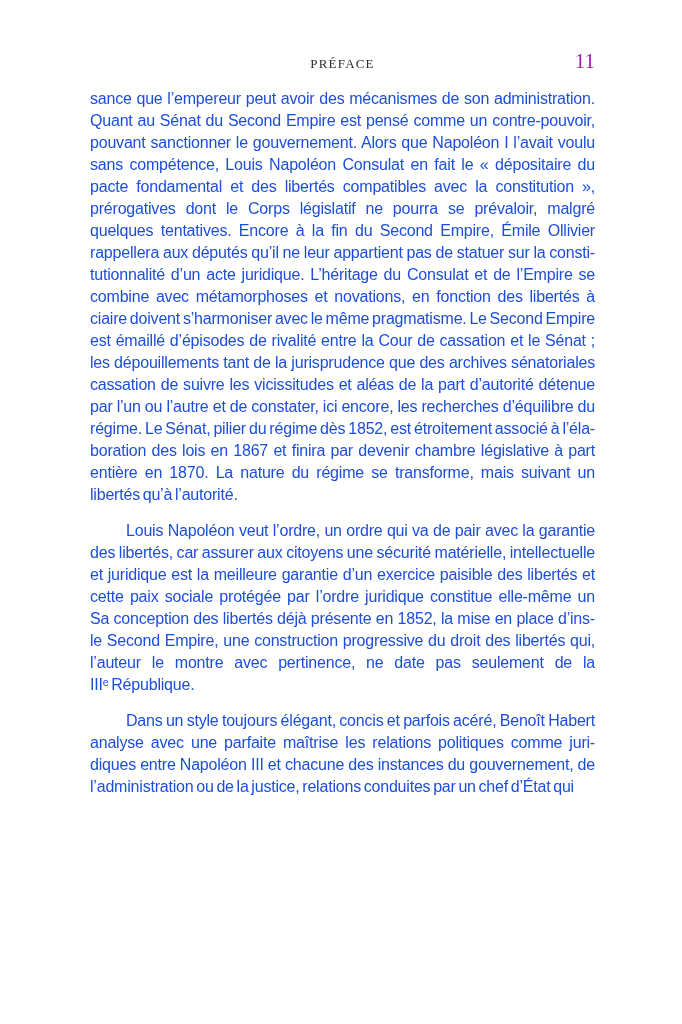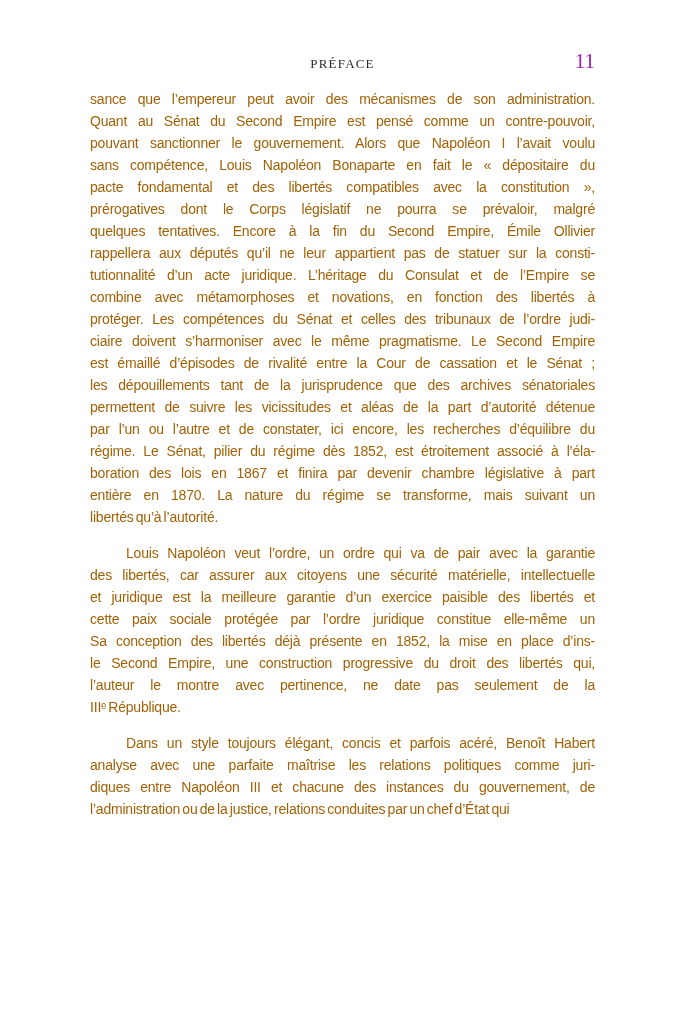--- a/index.html
+++ b/index.html
@@ -48,27 +48,27 @@
     left: 90px;
     width: 505px;
   }
   .para {
     margin: 0;
   }
   .para + .para {
     margin-top: 14px;
   }
   .line {
-    font-size: 14px;
+    font-size: 16px;
     line-height: 22px;
     letter-spacing: -0.2px;
     word-spacing: -1.5px;
     text-align: justify;
     text-align-last: justify;
-    color: #a16207;
+    color: #1d4ed8;
   }
   .line.last {
     text-align-last: left;
   }
   .line.indent {
     text-indent: 36px;
   }
 </style>
 </head>
 <body>
@@ -78,32 +78,31 @@
   <div class="page-header">
     <span class="running-title">PRÉFACE</span>
     <span class="page-number">11</span>
   </div>
 
   <div class="text-block">
       <div class="para">
         <div class="line">sance que l’empereur peut avoir des mécanismes de son administration.</div>
         <div class="line">Quant au Sénat du Second Empire est pensé comme un contre-pouvoir,</div>
         <div class="line">pouvant sanctionner le gouvernement. Alors que Napoléon I l’avait voulu</div>
-        <div class="line">sans compétence, Louis Napoléon Bonaparte en fait le « dépositaire du</div>
+        <div class="line">sans compétence, Louis Napoléon Consulat en fait le « dépositaire du</div>
         <div class="line">pacte fondamental et des libertés compatibles avec la constitution »,</div>
         <div class="line">prérogatives dont le Corps législatif ne pourra se prévaloir, malgré</div>
         <div class="line">quelques tentatives. Encore à la fin du Second Empire, Émile Ollivier</div>
         <div class="line">rappellera aux députés qu’il ne leur appartient pas de statuer sur la consti-</div>
         <div class="line">tutionnalité d’un acte juridique. L’héritage du Consulat et de l’Empire se</div>
         <div class="line">combine avec métamorphoses et novations, en fonction des libertés à</div>
-        <div class="line">protéger. Les compétences du Sénat et celles des tribunaux de l’ordre judi-</div>
         <div class="line">ciaire doivent s’harmoniser avec le même pragmatisme. Le Second Empire</div>
         <div class="line">est émaillé d’épisodes de rivalité entre la Cour de cassation et le Sénat ;</div>
         <div class="line">les dépouillements tant de la jurisprudence que des archives sénatoriales</div>
-        <div class="line">permettent de suivre les vicissitudes et aléas de la part d’autorité détenue</div>
+        <div class="line">cassation de suivre les vicissitudes et aléas de la part d’autorité détenue</div>
         <div class="line">par l’un ou l’autre et de constater, ici encore, les recherches d’équilibre du</div>
         <div class="line">régime. Le Sénat, pilier du régime dès 1852, est étroitement associé à l’éla-</div>
         <div class="line">boration des lois en 1867 et finira par devenir chambre législative à part</div>
         <div class="line">entière en 1870. La nature du régime se transforme, mais suivant un</div>
         <div class="line last">libertés qu’à l’autorité.</div>
       </div>
       <div class="para">
         <div class="line indent">Louis Napoléon veut l’ordre, un ordre qui va de pair avec la garantie</div>
         <div class="line">des libertés, car assurer aux citoyens une sécurité matérielle, intellectuelle</div>
         <div class="line">et juridique est la meilleure garantie d’un exercice paisible des libertés et</div>

